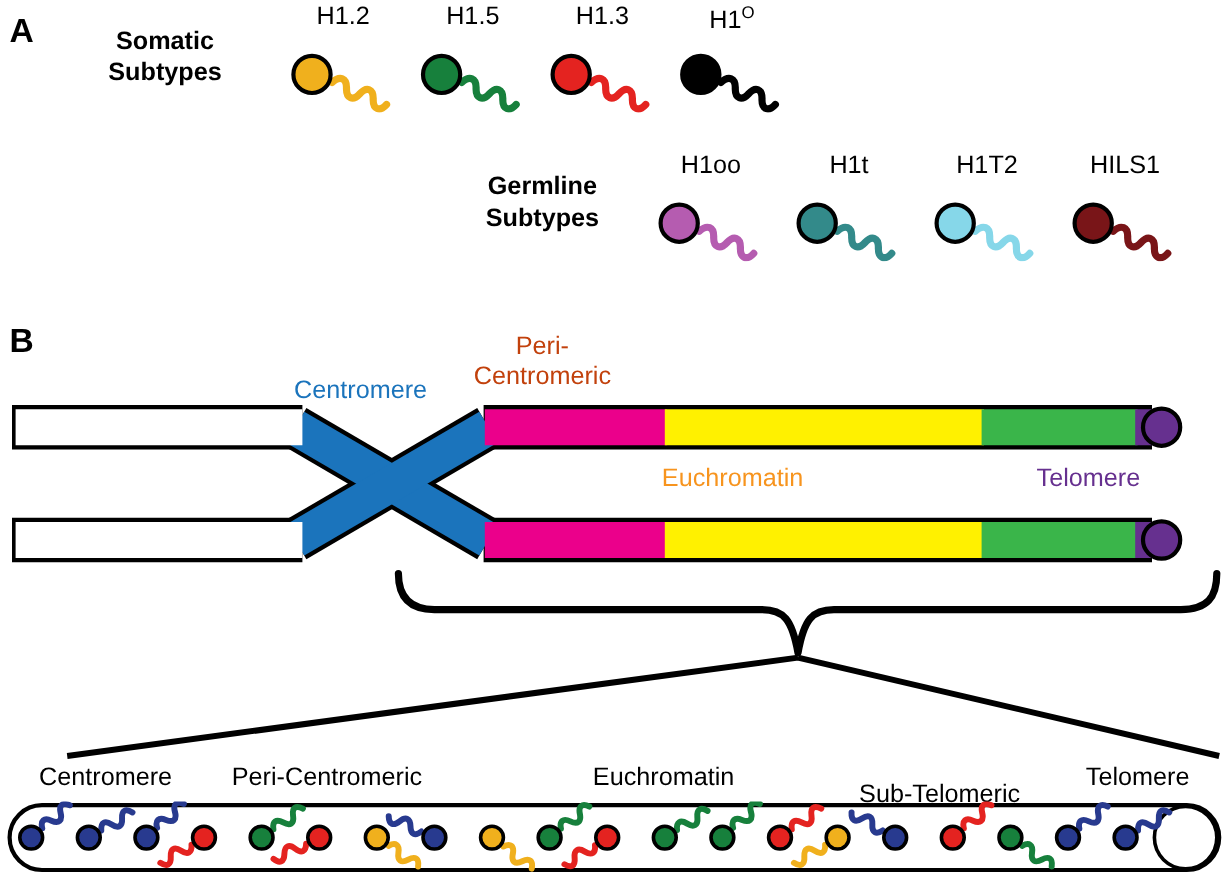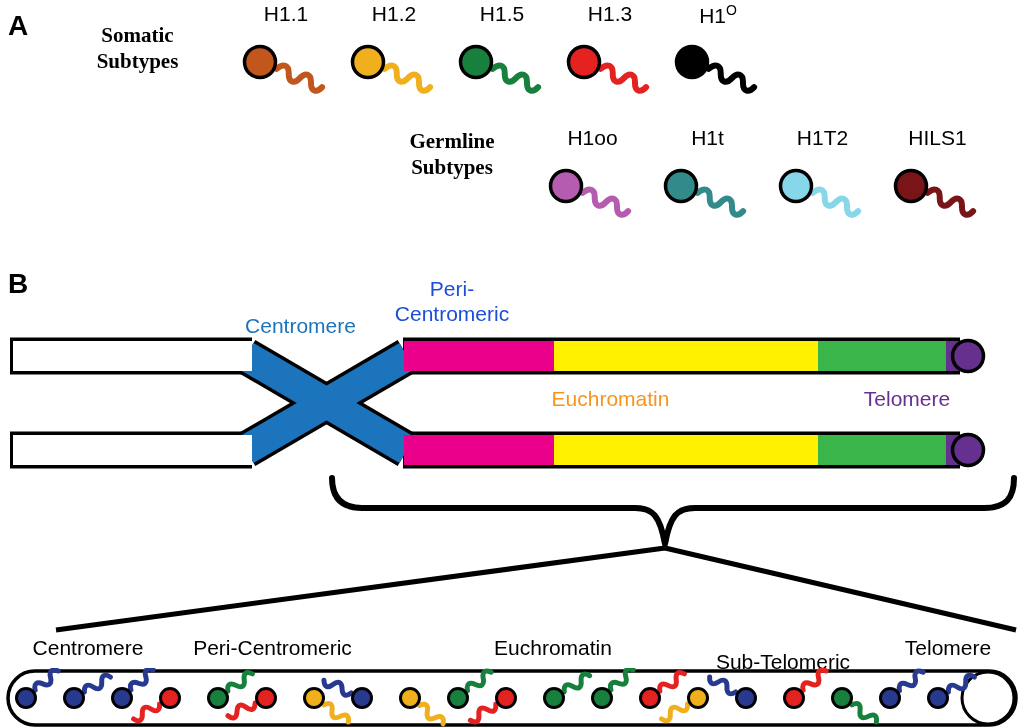--- a/index.html
+++ b/index.html
@@ -1,20 +1,20 @@
 <!DOCTYPE html>
 <html><head>
 <meta charset="utf-8">
 <style>
   * { margin:0; padding:0; box-sizing:border-box; }
   body { font-family:"Liberation Sans", sans-serif; background:#fff; }
   .page { position:relative; width:1024px; height:727px; background:#fff; overflow:hidden; }
   .abs { position:absolute; }
   .panel-letter { font-size:28px; font-weight:bold; color:#000; }
-  .title { font-weight:bold; font-size:21px; line-height:26px; text-align:center; color:#000;font-family:Liberation Serif, serif; }
+  .title { font-weight:bold; font-size:21px; line-height:26px; text-align:center; color:#000; }
   .region-label { font-size:21px; line-height:25px; text-align:center; }
   .zoom-label { font-size:21px; text-align:center; color:#000; }
   .hist-row { display:flex; position:absolute; }
   .histone-cell { width:108px; text-align:center; }
   #germline-row .histone-cell { width:115px; }
   .histone-label { font-size:21px; color:#000; height:26px; }
   .histone-label sup { font-size:14px; }
   .histone-cell svg { display:block; margin:2px auto 0; }
 </style>
 </head>
@@ -24,29 +24,20 @@
 
   <div class="abs panel-letter" style="top:10px;left:8px;">A</div>
 
   <div class="abs title" style="top:22px;left:80px;width:115px;">
     <div>Somatic</div>
     <div>Subtypes</div>
   </div>
 
   <div id="somatic-row" class="hist-row" style="top:2px;left:232px;">
       <div class="histone-cell">
-        <div class="histone-label">H1.1</div>
-        <svg width="97" height="64" viewBox="-22 -32 97 64">
-          <g>
-            <path d="M18,0 C22,-8 28,-8 31,0 C34,8 40,8 43,0 C46,-8 52,-8 55,0 C58,8 64,8 67,0" fill="none" stroke="#C1571C" stroke-width="6" stroke-linecap="round" transform="rotate(22)"></path>
-            <circle r="15.5" fill="#C1571C" stroke="#000" stroke-width="3.5"></circle>
-          </g>
-        </svg>
-      </div>
-      <div class="histone-cell">
         <div class="histone-label">H1.2</div>
         <svg width="97" height="64" viewBox="-22 -32 97 64">
           <g>
             <path d="M18,0 C22,-8 28,-8 31,0 C34,8 40,8 43,0 C46,-8 52,-8 55,0 C58,8 64,8 67,0" fill="none" stroke="#F0B01D" stroke-width="6" stroke-linecap="round" transform="rotate(22)"></path>
             <circle r="15.5" fill="#F0B01D" stroke="#000" stroke-width="3.5"></circle>
           </g>
         </svg>
       </div>
       <div class="histone-cell">
         <div class="histone-label">H1.5</div>
@@ -70,21 +61,21 @@
         <div class="histone-label">H1<sup>O</sup></div>
         <svg width="97" height="64" viewBox="-22 -32 97 64">
           <g>
             <path d="M18,0 C22,-8 28,-8 31,0 C34,8 40,8 43,0 C46,-8 52,-8 55,0 C58,8 64,8 67,0" fill="none" stroke="#000000" stroke-width="6" stroke-linecap="round" transform="rotate(22)"></path>
             <circle r="15.5" fill="#000000" stroke="#000" stroke-width="3.5"></circle>
           </g>
         </svg>
       </div>
     </div>
 
-  <div class="abs title" style="top:128px;left:392px;width:120px;">
+  <div class="abs title" style="top:143px;left:392px;width:120px;">
     <div>Germline</div>
     <div>Subtypes</div>
   </div>
 
   <div id="germline-row" class="hist-row" style="top:126px;left:535px;">
       <div class="histone-cell">
         <div class="histone-label">H1oo</div>
         <svg width="97" height="64" viewBox="-22 -32 97 64">
           <g>
             <path d="M18,0 C22,-8 28,-8 31,0 C34,8 40,8 43,0 C46,-8 52,-8 55,0 C58,8 64,8 67,0" fill="none" stroke="#B55CB0" stroke-width="6" stroke-linecap="round" transform="rotate(22)"></path>
@@ -116,21 +107,21 @@
           <g>
             <path d="M18,0 C22,-8 28,-8 31,0 C34,8 40,8 43,0 C46,-8 52,-8 55,0 C58,8 64,8 67,0" fill="none" stroke="#791518" stroke-width="6" stroke-linecap="round" transform="rotate(22)"></path>
             <circle r="15.5" fill="#791518" stroke="#000" stroke-width="3.5"></circle>
           </g>
         </svg>
       </div>
     </div>
 
   <div class="abs panel-letter" style="top:268px;left:8px;">B</div>
 
-  <div class="abs region-label" style="top: 276px; left: 382px; width: 140px; color: #1d4ed8;">
+  <div class="abs region-label" style="top: 276px; left: 382px; width: 140px; color: #c2410c;">
     <div>Peri-</div>
     <div>Centromeric</div>
   </div>
 
 
   <div class="abs region-label" style="top: 313px; left: 228px; width: 145px; color: rgb(27, 116, 188);">Centromere</div>
 
   <div class="abs region-label" style="top: 386px; left: 538px; width: 145px; color: rgb(247, 148, 30);">Euchromatin</div>
 
   <div class="abs region-label" style="top: 386px; left: 842px; width: 130px; color: rgb(102, 48, 143);">Telomere</div>

